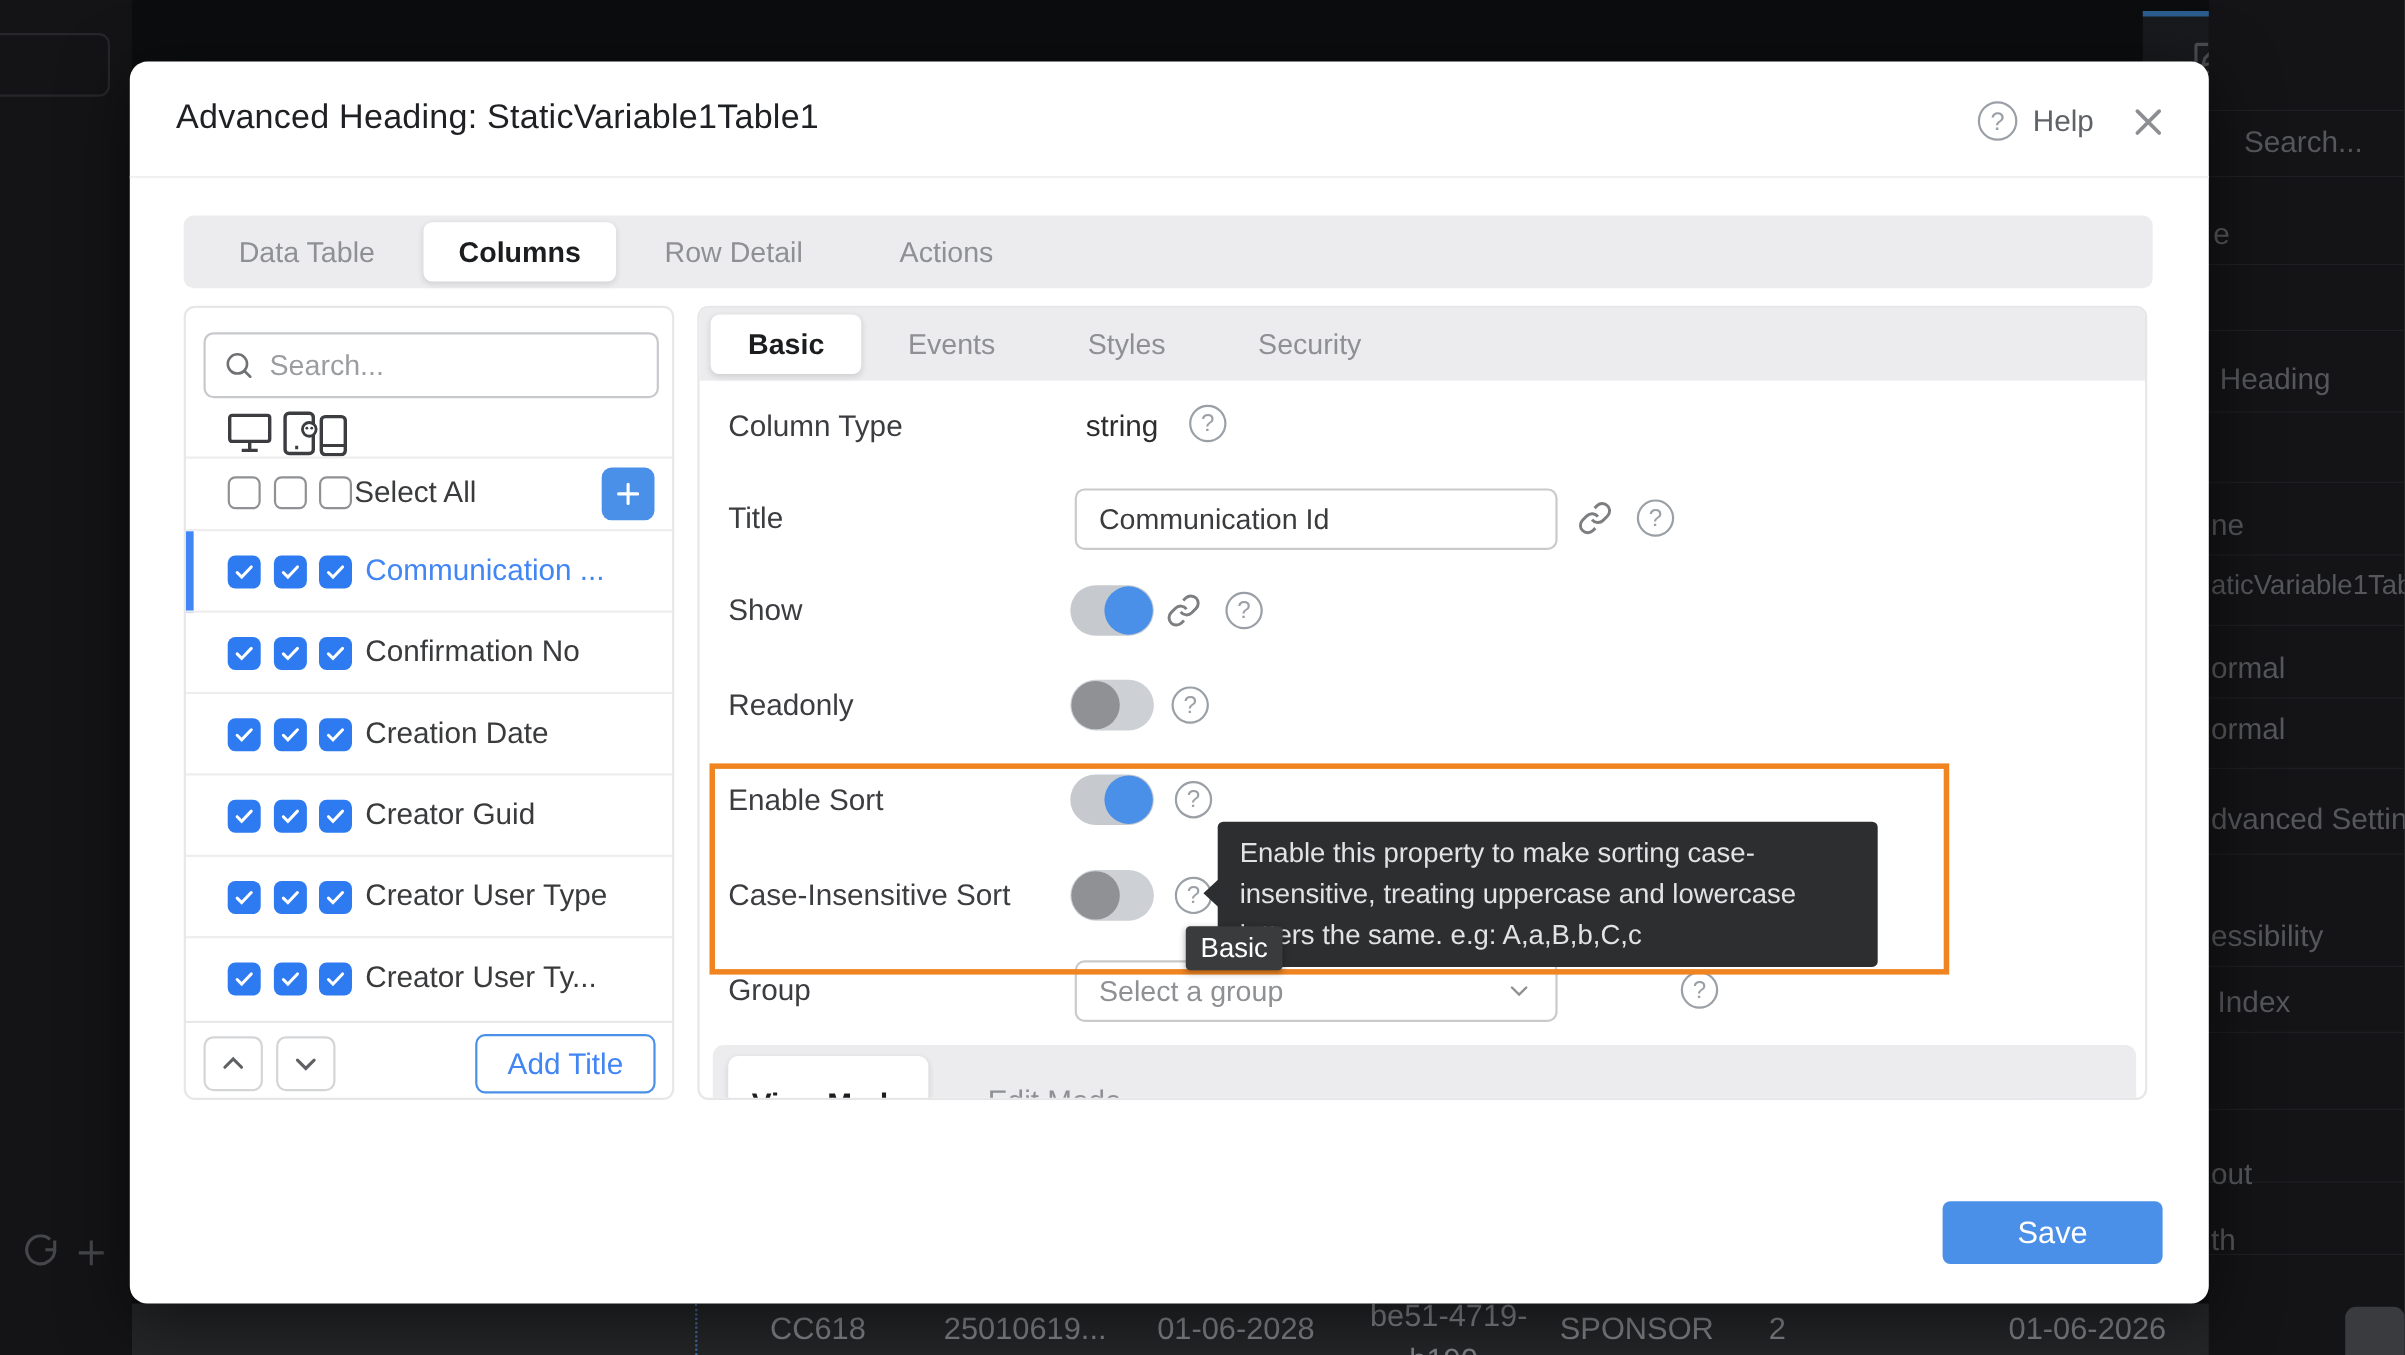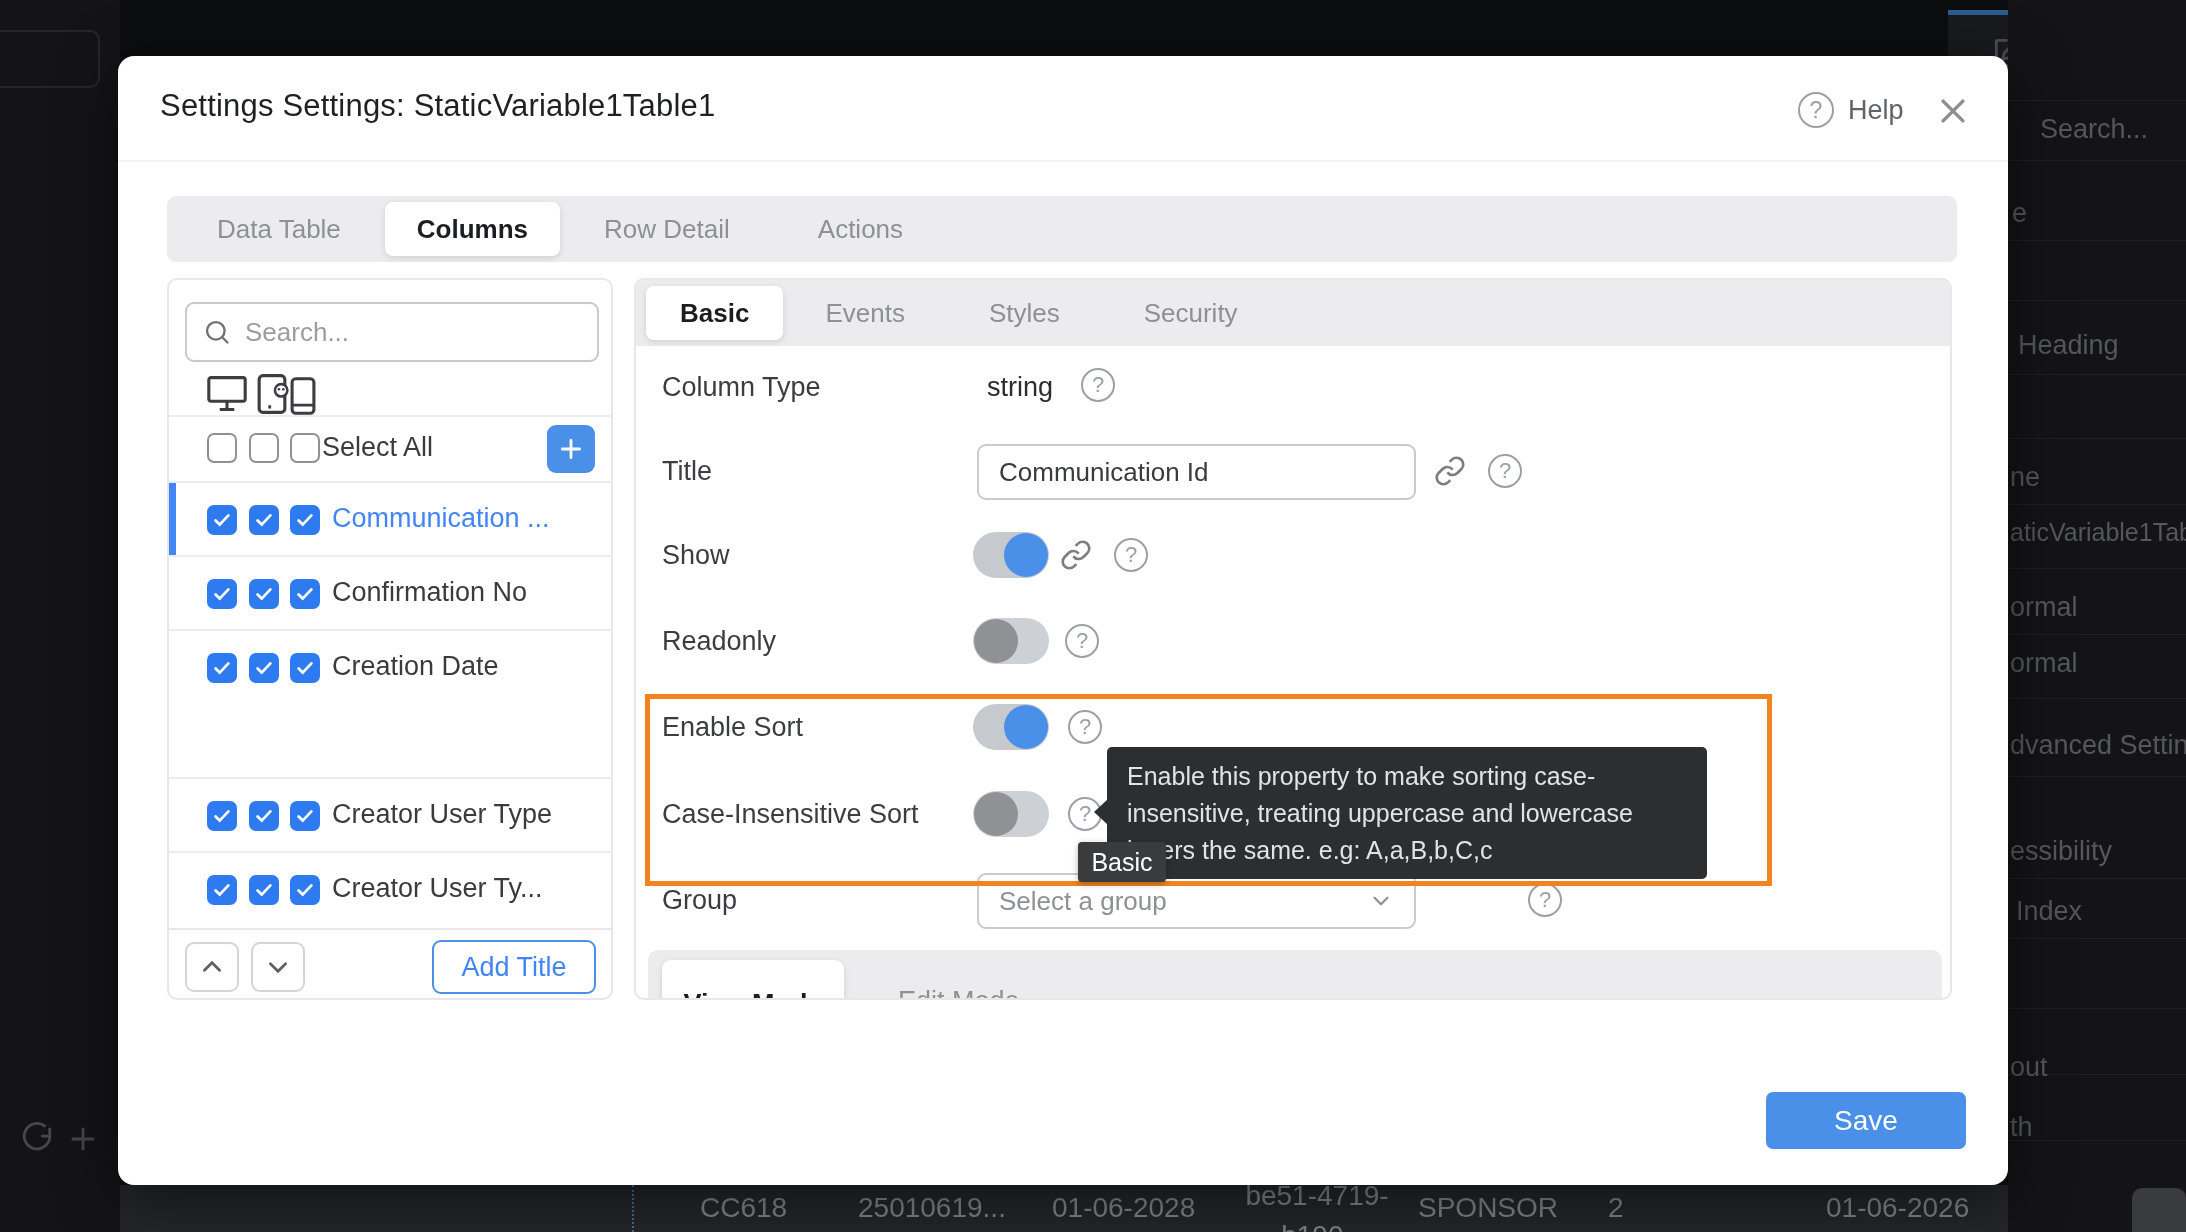--- a/index.html
+++ b/index.html
@@ -164,21 +164,21 @@
   <div class="bg-cell" style="left:858px">25010619...</div>
   <div class="bg-cell" style="left:1052px">01-06-2028</div>
   <div class="bg-cell-wrap" style="left:1232px">be51-4719-b190-</div>
   <div class="bg-cell" style="left:1418px">SPONSOR</div>
   <div class="bg-cell" style="left:1608px">2</div>
   <div class="bg-cell" style="left:1826px">01-06-2026</div>
   <div class="bg-scrollpiece"></div>
 
   <div class="modal">
 
-    <div class="m-title">Settings Settings: StaticVariable1Table1</div>
+    <div class="m-title">Advanced Heading: StaticVariable1Table1</div>
     <div class="m-help">
       <span class="helpcircle">?</span>
       <span class="m-help-label">Help</span>
     </div>
     <svg class="m-close" viewBox="0 0 24 24">
         <path d="M5 5l14 14M19 5L5 19" stroke="#8c8e91" stroke-width="2.4" stroke-linecap="round"></path>
       </svg>
     <div class="m-hdiv"></div>
 
     <div class="maintabs">
@@ -277,20 +277,38 @@
               <path d="M5 12.5l4.5 4.5L19 7" fill="none" stroke="#fff" stroke-width="3" stroke-linecap="round"></path>
             </svg>
           </span>
         <span class="cb ck cb3">
             <svg viewBox="0 0 24 24">
               <path d="M5 12.5l4.5 4.5L19 7" fill="none" stroke="#fff" stroke-width="3" stroke-linecap="round"></path>
             </svg>
           </span>
         <span class="litem-label">Creation Date</span>
       </div>
+      <div class="litem" style="top:423px">
+        <span class="cb ck cb1">
+            <svg viewBox="0 0 24 24">
+              <path d="M5 12.5l4.5 4.5L19 7" fill="none" stroke="#fff" stroke-width="3" stroke-linecap="round"></path>
+            </svg>
+          </span>
+        <span class="cb ck cb2">
+            <svg viewBox="0 0 24 24">
+              <path d="M5 12.5l4.5 4.5L19 7" fill="none" stroke="#fff" stroke-width="3" stroke-linecap="round"></path>
+            </svg>
+          </span>
+        <span class="cb ck cb3">
+            <svg viewBox="0 0 24 24">
+              <path d="M5 12.5l4.5 4.5L19 7" fill="none" stroke="#fff" stroke-width="3" stroke-linecap="round"></path>
+            </svg>
+          </span>
+        <span class="litem-label">Creator Guid</span>
+      </div>
       <div class="litem" style="top:571px">
         <span class="cb ck cb1">
             <svg viewBox="0 0 24 24">
               <path d="M5 12.5l4.5 4.5L19 7" fill="none" stroke="#fff" stroke-width="3" stroke-linecap="round"></path>
             </svg>
           </span>
         <span class="cb ck cb2">
             <svg viewBox="0 0 24 24">
               <path d="M5 12.5l4.5 4.5L19 7" fill="none" stroke="#fff" stroke-width="3" stroke-linecap="round"></path>
             </svg>

